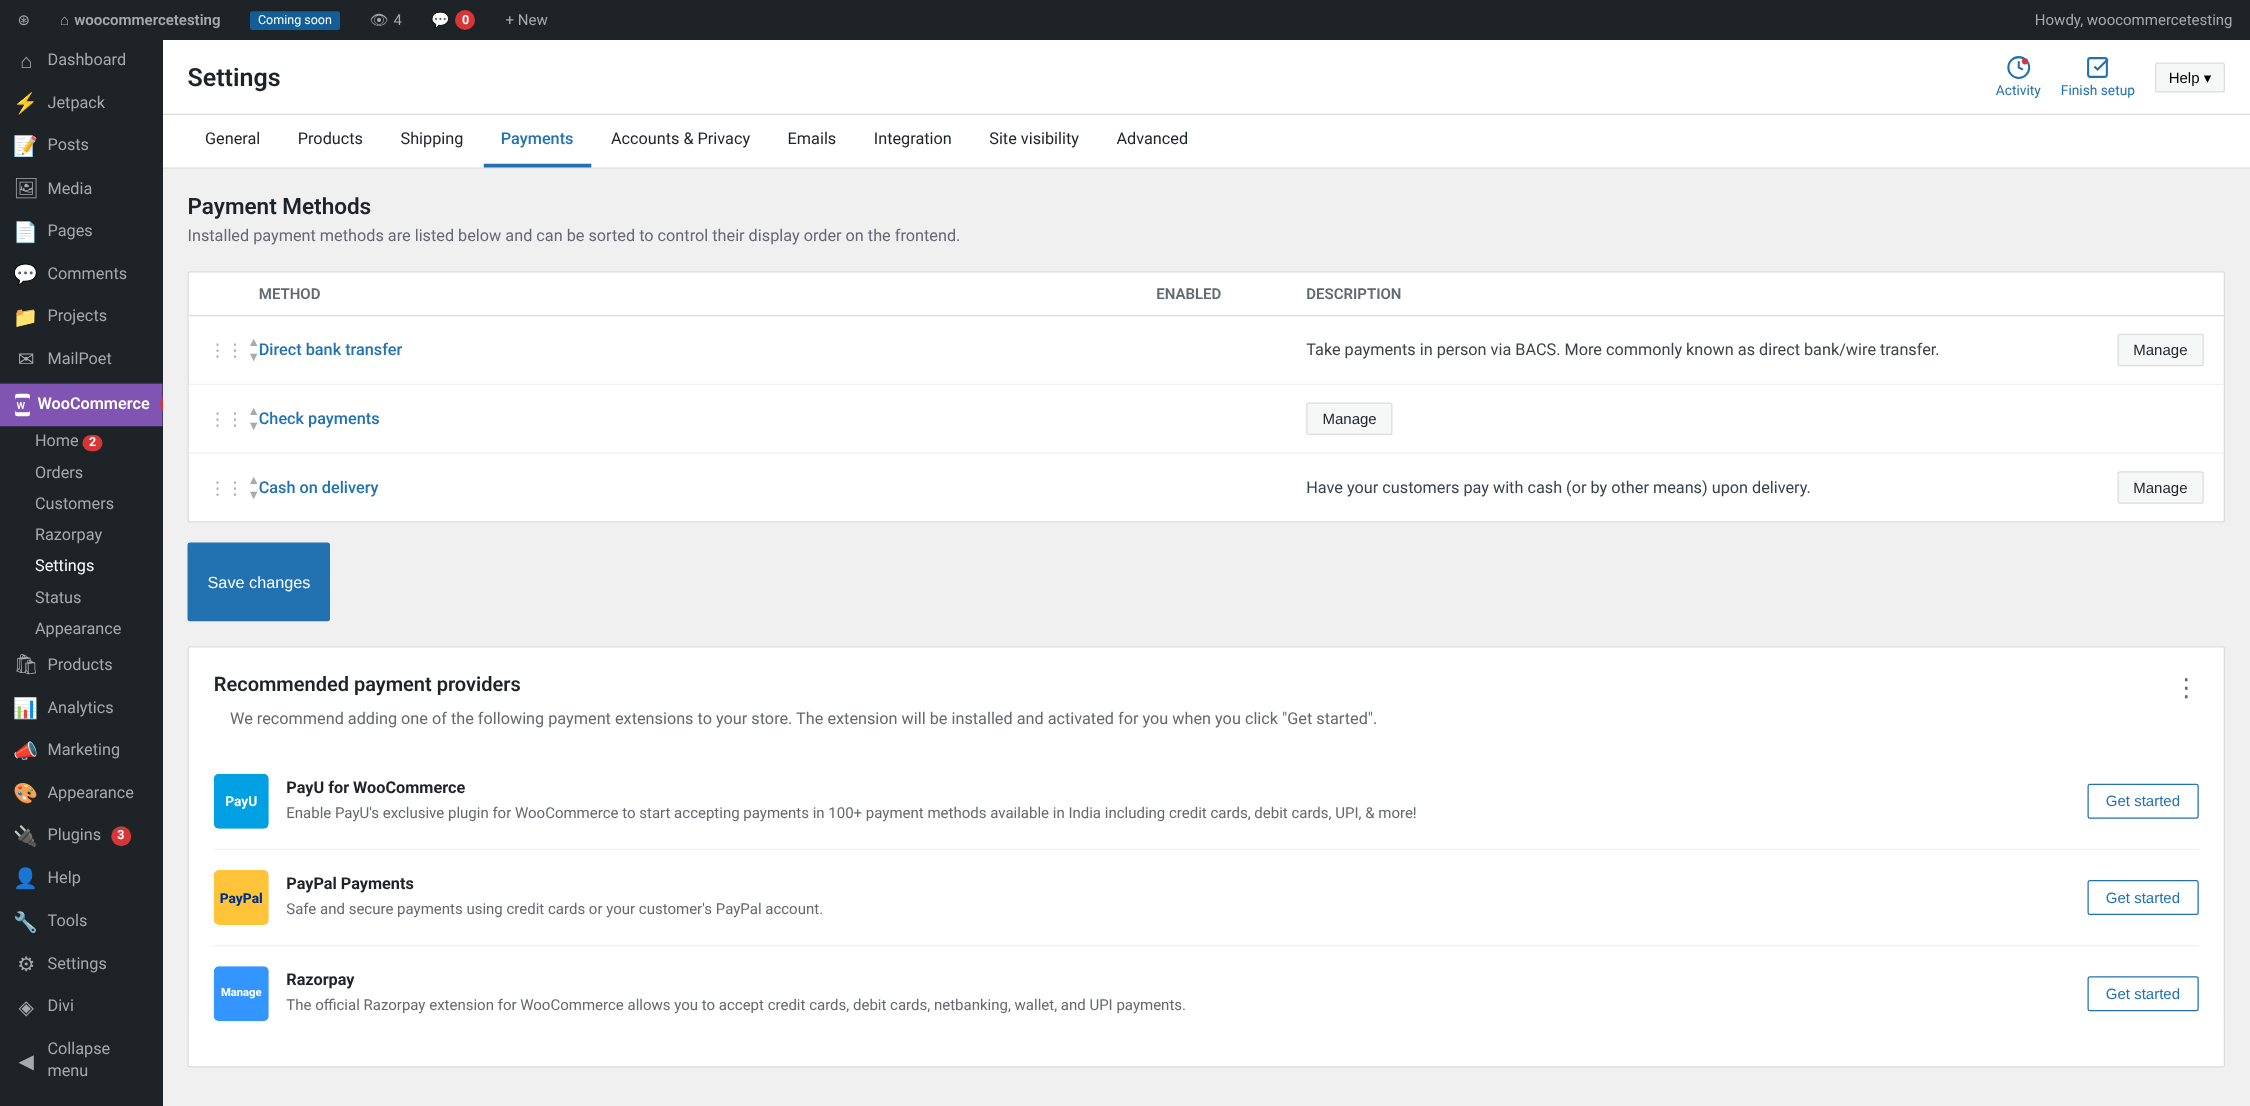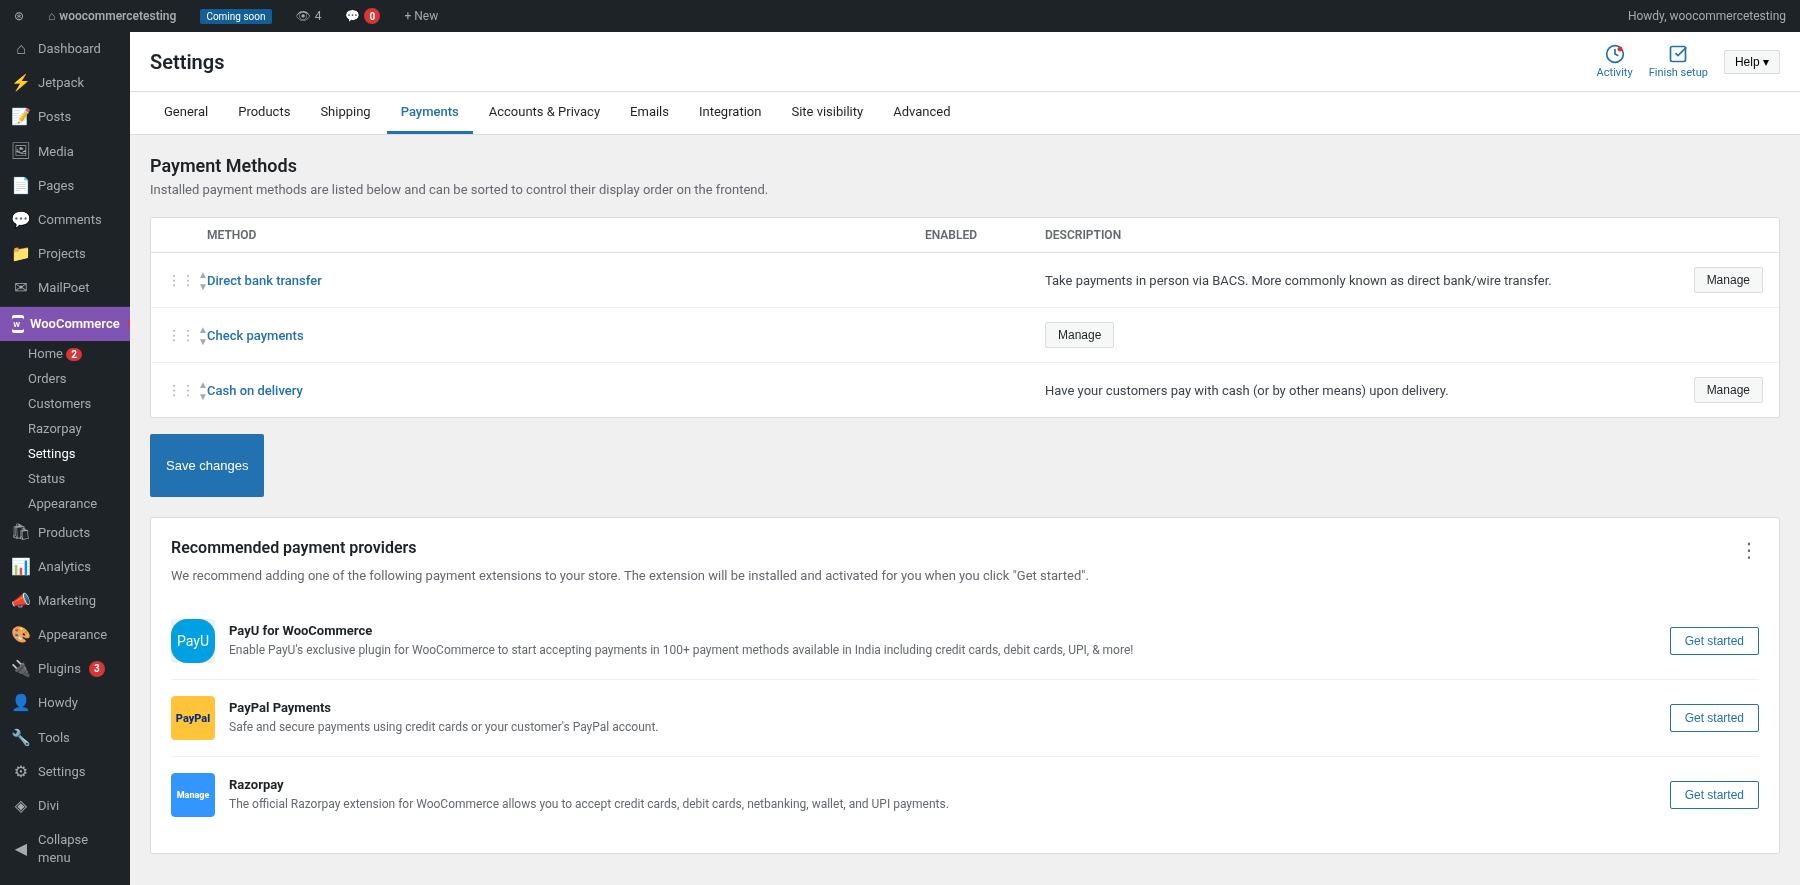--- a/index.html
+++ b/index.html
@@ -69,33 +69,33 @@
     .toggle-slider { position: absolute; cursor: pointer; top: 0; left: 0; right: 0; bottom: 0; background: #2271b1; border-radius: 22px; transition: .2s; }
     .toggle-slider:before { content: ""; position: absolute; height: 16px; width: 16px; left: 3px; bottom: 3px; background: #fff; border-radius: 50%; transition: .2s; transform: translateX(18px); }
 
     
     .save-btn { background: #2271b1; color: #fff; border: none; padding: 24px 16px; border-radius: 2px; cursor: pointer; font-size: 13px; font-weight: 500; }
 
     
     .recommended-section { background: #fff; border: 1px solid #dcdcde; border-radius: 2px; padding: 20px; }
     .recommended-header { display: flex; align-items: flex-start; justify-content: space-between; margin-bottom: 6px; }
     .recommended-title { font-size: 16px; font-weight: 600; }
-    .recommended-desc { color: #646970; font-size: 13px; margin-bottom: 20px; }
+    .recommended-desc { color: #646970; font-size: 13px; margin-bottom: 20px; margin-left: 13px; }
     .more-icon { color: #646970; cursor: pointer; font-size: 20px; }
     .provider-list { display: flex; flex-direction: column; gap: 0; }
     .provider-item { display: flex; align-items: center; gap: 14px; padding: 16px 0; border-bottom: 1px solid #f0f0f1; }
     .provider-item:last-child { border-bottom: none; }
     .provider-logo { width: 44px; height: 44px; background: #f0f0f1; border-radius: 4px; flex-shrink: 0; display: flex; align-items: center; justify-content: center; overflow: hidden; }
     .provider-info { flex: 1; }
     .provider-name { font-weight: 700; font-size: 13px; margin-bottom: 3px; }
     .provider-desc { color: #646970; font-size: 12px; line-height: 1.5; }
     .get-started-btn { border: 1px solid #2271b1; color: #2271b1; background: #fff; padding: 6px 14px; border-radius: 2px; cursor: pointer; font-size: 12px; flex-shrink: 0; }
 
     
-    .payu-logo { font-size: 14px; font-weight: 400; color: #fff; background: #00a0e3; width: 100%; height: 100%; display: flex; align-items: center; justify-content: center; border-radius: 16px; }
+    .payu-logo { font-size: 11px; font-weight: 700; color: #fff; background: #00a0e3; width: 100%; height: 100%; display: flex; align-items: center; justify-content: center; border-radius: 4px; }
     
     .paypal-logo { font-size: 10px; font-weight: 800; color: #003087; background: #ffc439; width: 100%; height: 100%; display: flex; align-items: center; justify-content: center; border-radius: 4px; }
     
     .razorpay-logo { font-size: 10px; font-weight: 800; color: #fff; background: #3395ff; width: 100%; height: 100%; display: flex; align-items: center; justify-content: center; border-radius: 4px; }
 
     .drag-row-handle { display: flex; align-items: center; gap: 3px; }
   </style>
 </head>
 <body>
 
@@ -201,21 +201,21 @@
       <span class="icon">🎨</span>
       <span>Appearance</span>
     </li>
     <li class="sidebar-item">
       <span class="icon">🔌</span>
       <span>Plugins</span>
       <span class="badge-red">3</span>
     </li>
     <li class="sidebar-item">
       <span class="icon">👤</span>
-      <span>Howdy</span>
+      <span>Help</span>
     </li>
     <li class="sidebar-item">
       <span class="icon">🔧</span>
       <span>Tools</span>
     </li>
     <li class="sidebar-item">
       <span class="icon">⚙</span>
       <span>Settings</span>
     </li>
     <li class="sidebar-item">

